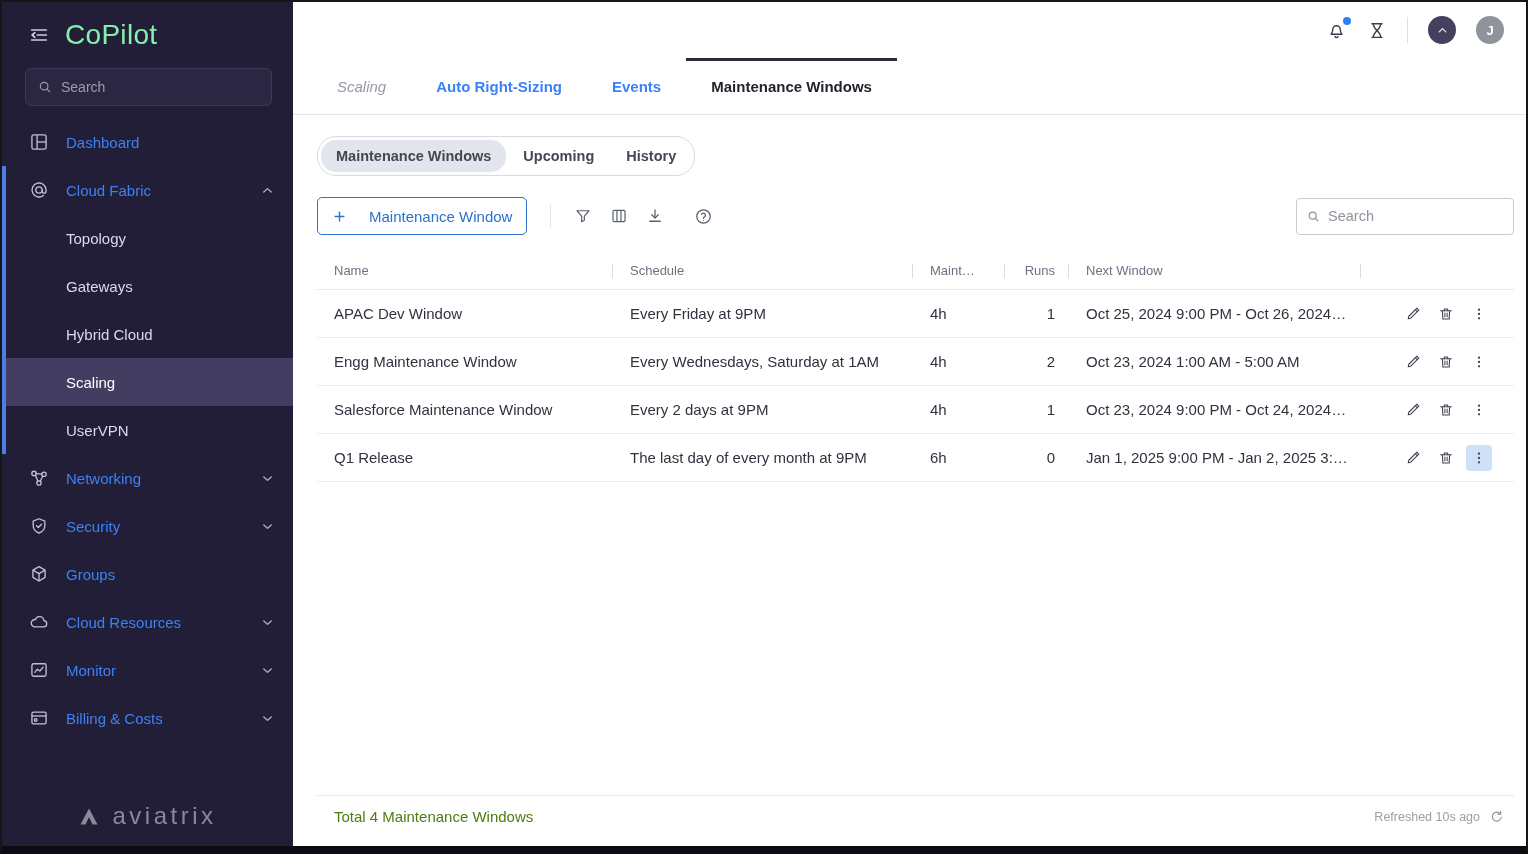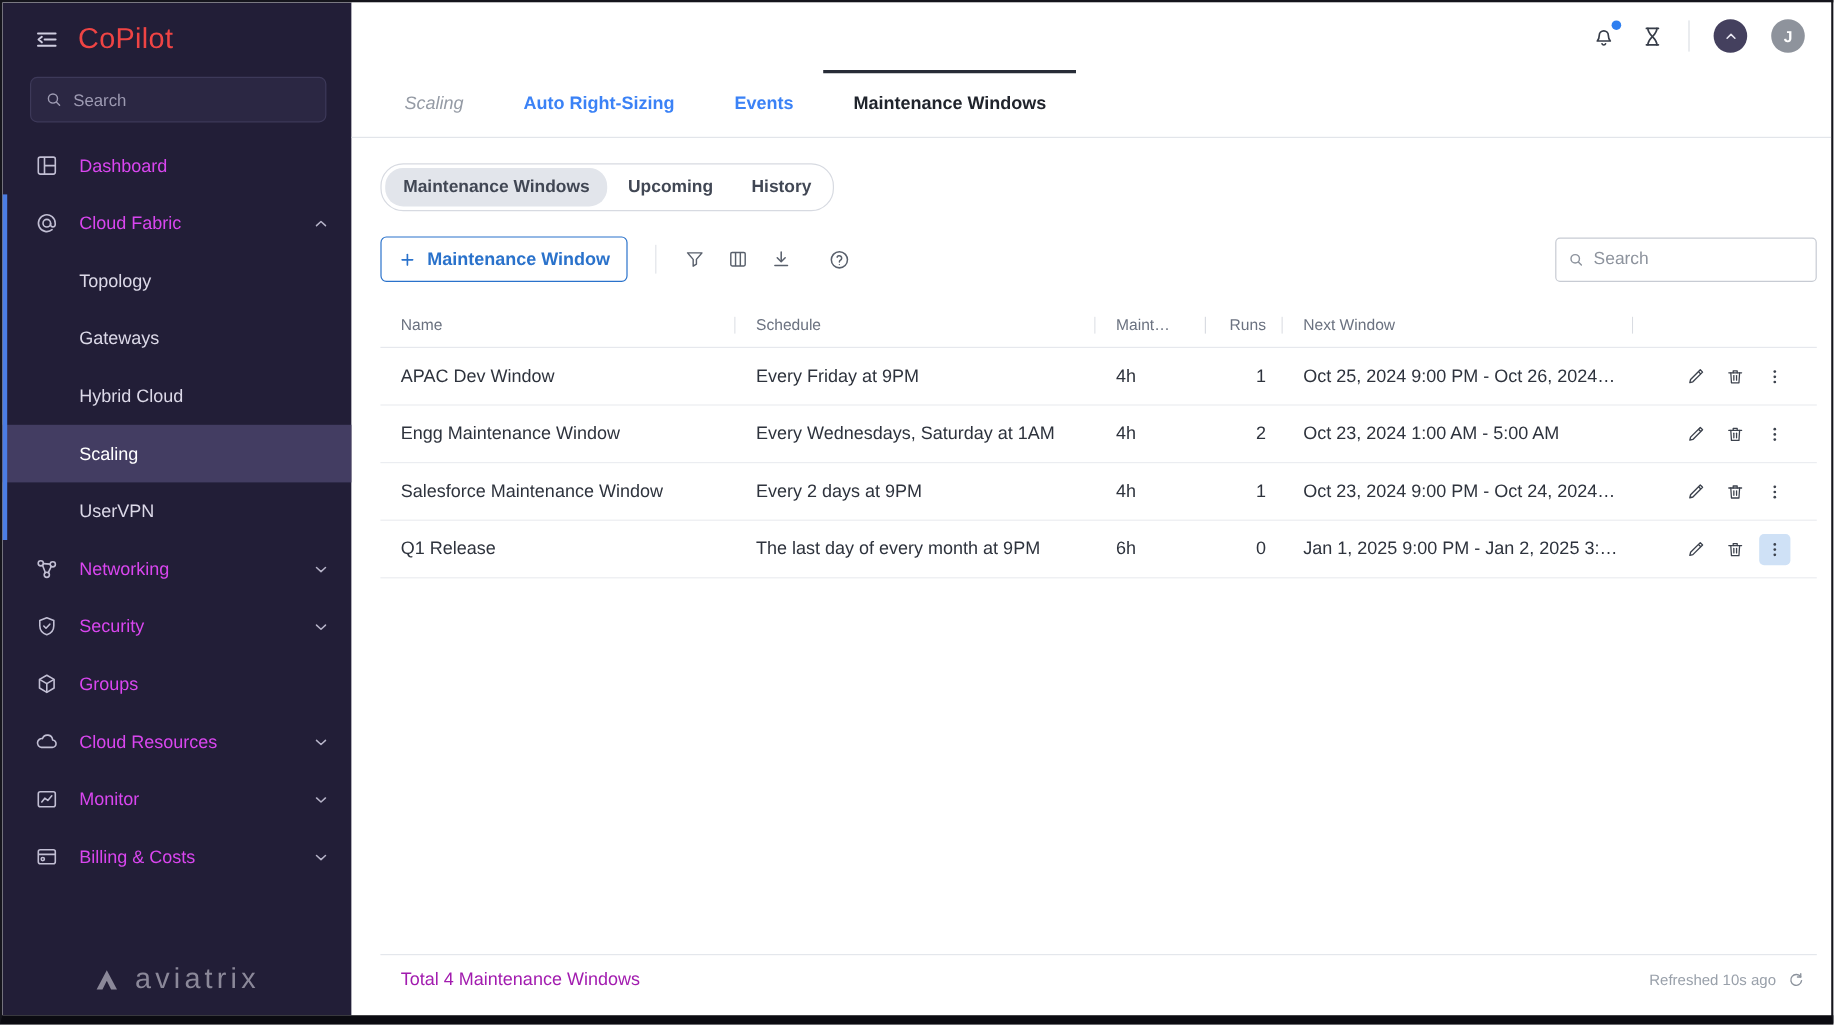--- a/index.html
+++ b/index.html
@@ -5,29 +5,29 @@
   * { margin:0; padding:0; box-sizing:border-box; }
   html,body { width:1528px; height:854px; }
   body { font-family:"Liberation Sans", sans-serif; background:#fff; }
 
   .page { width:1528px; height:854px; border:2px solid #15151c; border-bottom:8px solid #0b0b11;
           display:flex; overflow:hidden; background:#fff; }
 
   
   .sidebar { width:291px; flex-shrink:0; background:#221e37; display:flex; flex-direction:column; color:#dedbe9; }
   .sb-head { display:flex; align-items:center; gap:15px; padding:17px 24px 13px 26px; }
-  .sb-title { font-size:24px; color:#ef4444; font-weight:500; letter-spacing:.3px; }
+  .sb-title { font-size:28px; color:#86efac; font-weight:500; letter-spacing:.3px; }
   .sb-search { margin:4px 21px 12px 23px; height:38px; background:#2b2743; border:1px solid #3d3959;
                border-radius:6px; display:flex; align-items:center; padding:0 12px; gap:9px; color:#9d9ab2; }
   .sb-search input { background:transparent; border:none; outline:none; color:#c3c0d4; font-size:14px; width:100%;
                      font-family:"Liberation Sans", sans-serif; }
   .sb-search input::placeholder { color:#9d9ab2; }
   .sb-nav { flex:1; overflow:hidden; }
   .nav-item { height:48px; display:flex; align-items:center; gap:16px; padding:0 18px 0 27px;
-              font-size:15px; color:#d946ef; cursor:pointer; }
+              font-size:15px; color:#3b82f6; cursor:pointer; }
   .nav-item .nav-ic { width:21px; display:flex; color:#c2bfd4; }
   .nav-item .chev { margin-left:auto; color:#b6b3c8; display:flex; }
   .nav-item.sub { padding-left:64px; color:#dcd9e8; }
   .nav-item.selected { background:#433d62; color:#ffffff; }
   .nav-group { position:relative; }
   .nav-group.expanded::before { content:""; position:absolute; left:0; top:0; bottom:0; width:4px; background:#4b7de4; }
   .sb-logo { display:flex; align-items:center; justify-content:center; gap:10px; padding:12px 0 16px; }
   .sb-logo-word { font-size:24px; color:#8b8899; letter-spacing:3.5px; font-weight:400; }
 
   
@@ -48,22 +48,22 @@
   .tab.ghost { font-style:italic; color:#959ba5; font-weight:400; }
   .tab.active { box-shadow: inset 0 3px 0 #272c37; font-weight:700; color:#20242c; }
 
   .content { flex:1; min-height:0; display:flex; flex-direction:column; padding:21px 12px 9px 24px; }
 
   .pillgroup { display:inline-flex; align-self:flex-start; border:1px solid #d7dae1; border-radius:19px; padding:3px; gap:2px; }
   .pill { padding:8px 15px; border-radius:15px; font-size:14.5px; font-weight:600; color:#414754; cursor:pointer; white-space:nowrap; }
   .pill.selected { background:#e2e5eb; }
 
   .toolbar { display:flex; align-items:center; margin-top:21px; margin-bottom:17px; }
-  .add-btn { display:inline-flex; align-items:center; gap:9px; height:38px; padding:0 14px; background:#fff;
-             border:1.5px solid #2a72cb; border-radius:5px; color:#2a72cb; font-size:15px; font-weight:700;
+  .add-btn { display:inline-flex; align-items:center; gap:22px; height:38px; padding:0 14px; background:#fff;
+             border:1.5px solid #2a72cb; border-radius:5px; color:#2a72cb; font-size:15px; font-weight:400;
              cursor:pointer; font-family:"Liberation Sans", sans-serif; white-space:nowrap; }
   .tool-sep { width:1px; height:24px; background:#e1e4e9; margin:0 14px 0 23px; }
   .tool-ic { width:36px; height:34px; display:flex; align-items:center; justify-content:center; color:#59606c; cursor:pointer; }
   .tool-ic.help { margin-left:12px; }
   .search-box { margin-left:auto; width:218px; height:37px; border:1px solid #c7cbd3; border-radius:4px;
                 display:flex; align-items:center; padding:0 10px; gap:8px; color:#8d939d; }
   .search-box input { border:none; outline:none; font-size:14.5px; width:100%; color:#3a3f49;
                       font-family:"Liberation Sans", sans-serif; }
   .search-box input::placeholder { color:#8d939d; }
 
@@ -76,21 +76,21 @@
   .th.runs { justify-content:flex-end; padding-right:14px; }
   .trow { height:48px; border-bottom:1px solid #ebedf1; font-size:15px; color:#2e333d; }
   .td { padding:0 12px 0 17px; white-space:nowrap; overflow:hidden; text-overflow:ellipsis; }
   .td.runs { text-align:right; padding-right:14px; }
   .td.actions { display:flex; justify-content:flex-end; align-items:center; gap:7px; padding-right:22px; overflow:visible; }
   .act-btn { width:26px; height:26px; display:flex; align-items:center; justify-content:center; color:#3c424d;
              cursor:pointer; border-radius:4px; }
   .act-btn.hl { background:#cfe1f6; }
 
   .tfoot { margin-top:auto; border-top:1px solid #e4e7ec; height:42px; display:flex; align-items:center; padding:0 10px 0 17px; }
-  .tfoot .total { font-size:15px; color:#a21caf; }
+  .tfoot .total { font-size:15px; color:#4d7c0f; }
   .tfoot .refreshed { margin-left:auto; display:flex; align-items:flex-end; gap:9px; font-size:12.5px; color:#99a0aa; }
   .tfoot .refresh-ic { display:flex; color:#8a919b; cursor:pointer; }
 
   svg { display:block; }
 </style>
 </head>
 <body>
 
 <div class="page">
 

